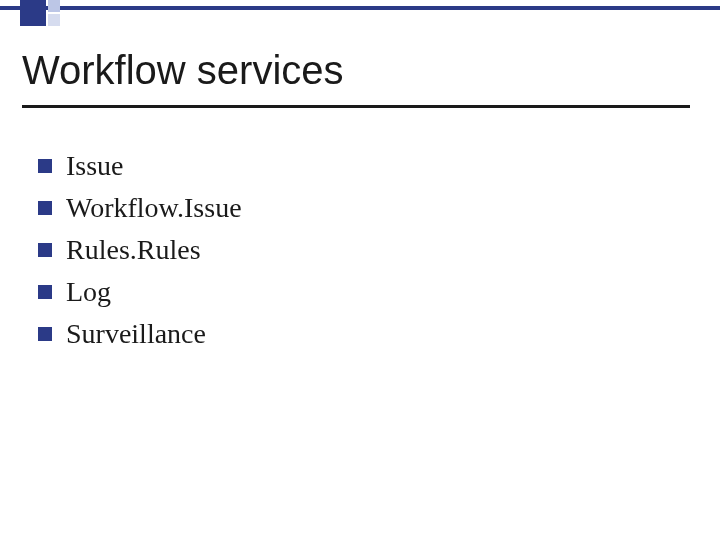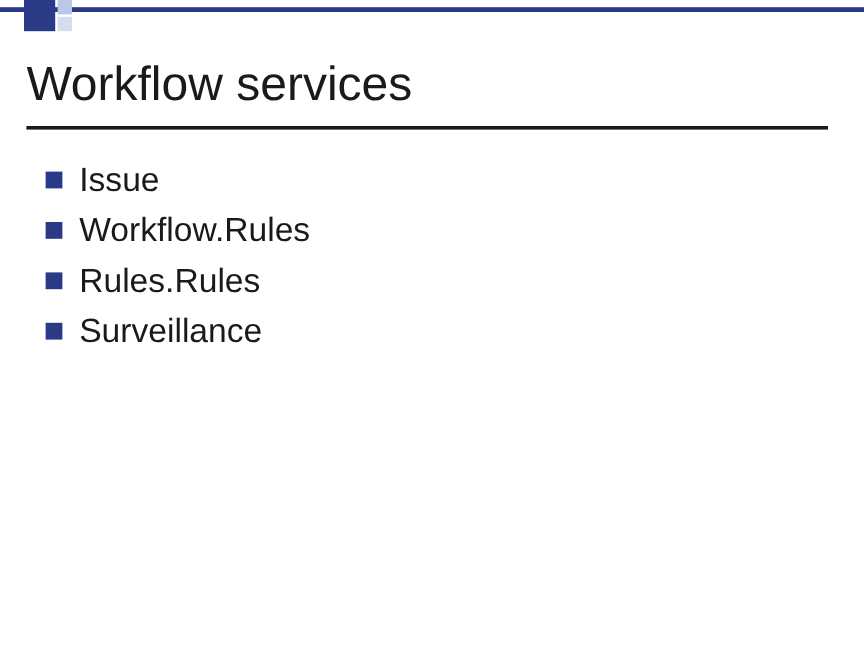--- a/index.html
+++ b/index.html
@@ -63,22 +63,23 @@
     padding-bottom: 10px;
   }
   .title-underline {
     height: 3px;
     width: 100%;
     background: #1a1a1a;
     margin-top: 2px;
   }
   .content {
     position: absolute;
-    top: 134px;
+    top: 150px;
     left: 38px;
+    font-family: Liberation Serif, serif;
   }
   .bullet-item {
     display: flex;
     align-items: center;
     margin-bottom: 10px;
   }
   .bullet {
     width: 14px;
     height: 14px;
     background: #2b3a87;
@@ -105,23 +106,27 @@
   <div class="title-underline"></div>
 </div>
 
 <div class="content">
   <div class="bullet-item">
     <div class="bullet"></div>
     <div class="bullet-text">Issue</div>
   </div>
   <div class="bullet-item">
     <div class="bullet"></div>
-    <div class="bullet-text">Workflow.Rules</div>
+    <div class="bullet-text">Workflow.Issue</div>
   </div>
   <div class="bullet-item">
     <div class="bullet"></div>
     <div class="bullet-text">Rules.Rules</div>
+  </div>
+  <div class="bullet-item">
+    <div class="bullet"></div>
+    <div class="bullet-text">Log</div>
   </div>
   <div class="bullet-item">
     <div class="bullet"></div>
     <div class="bullet-text">Surveillance</div>
   </div>
 </div>
 
 </body></html>

